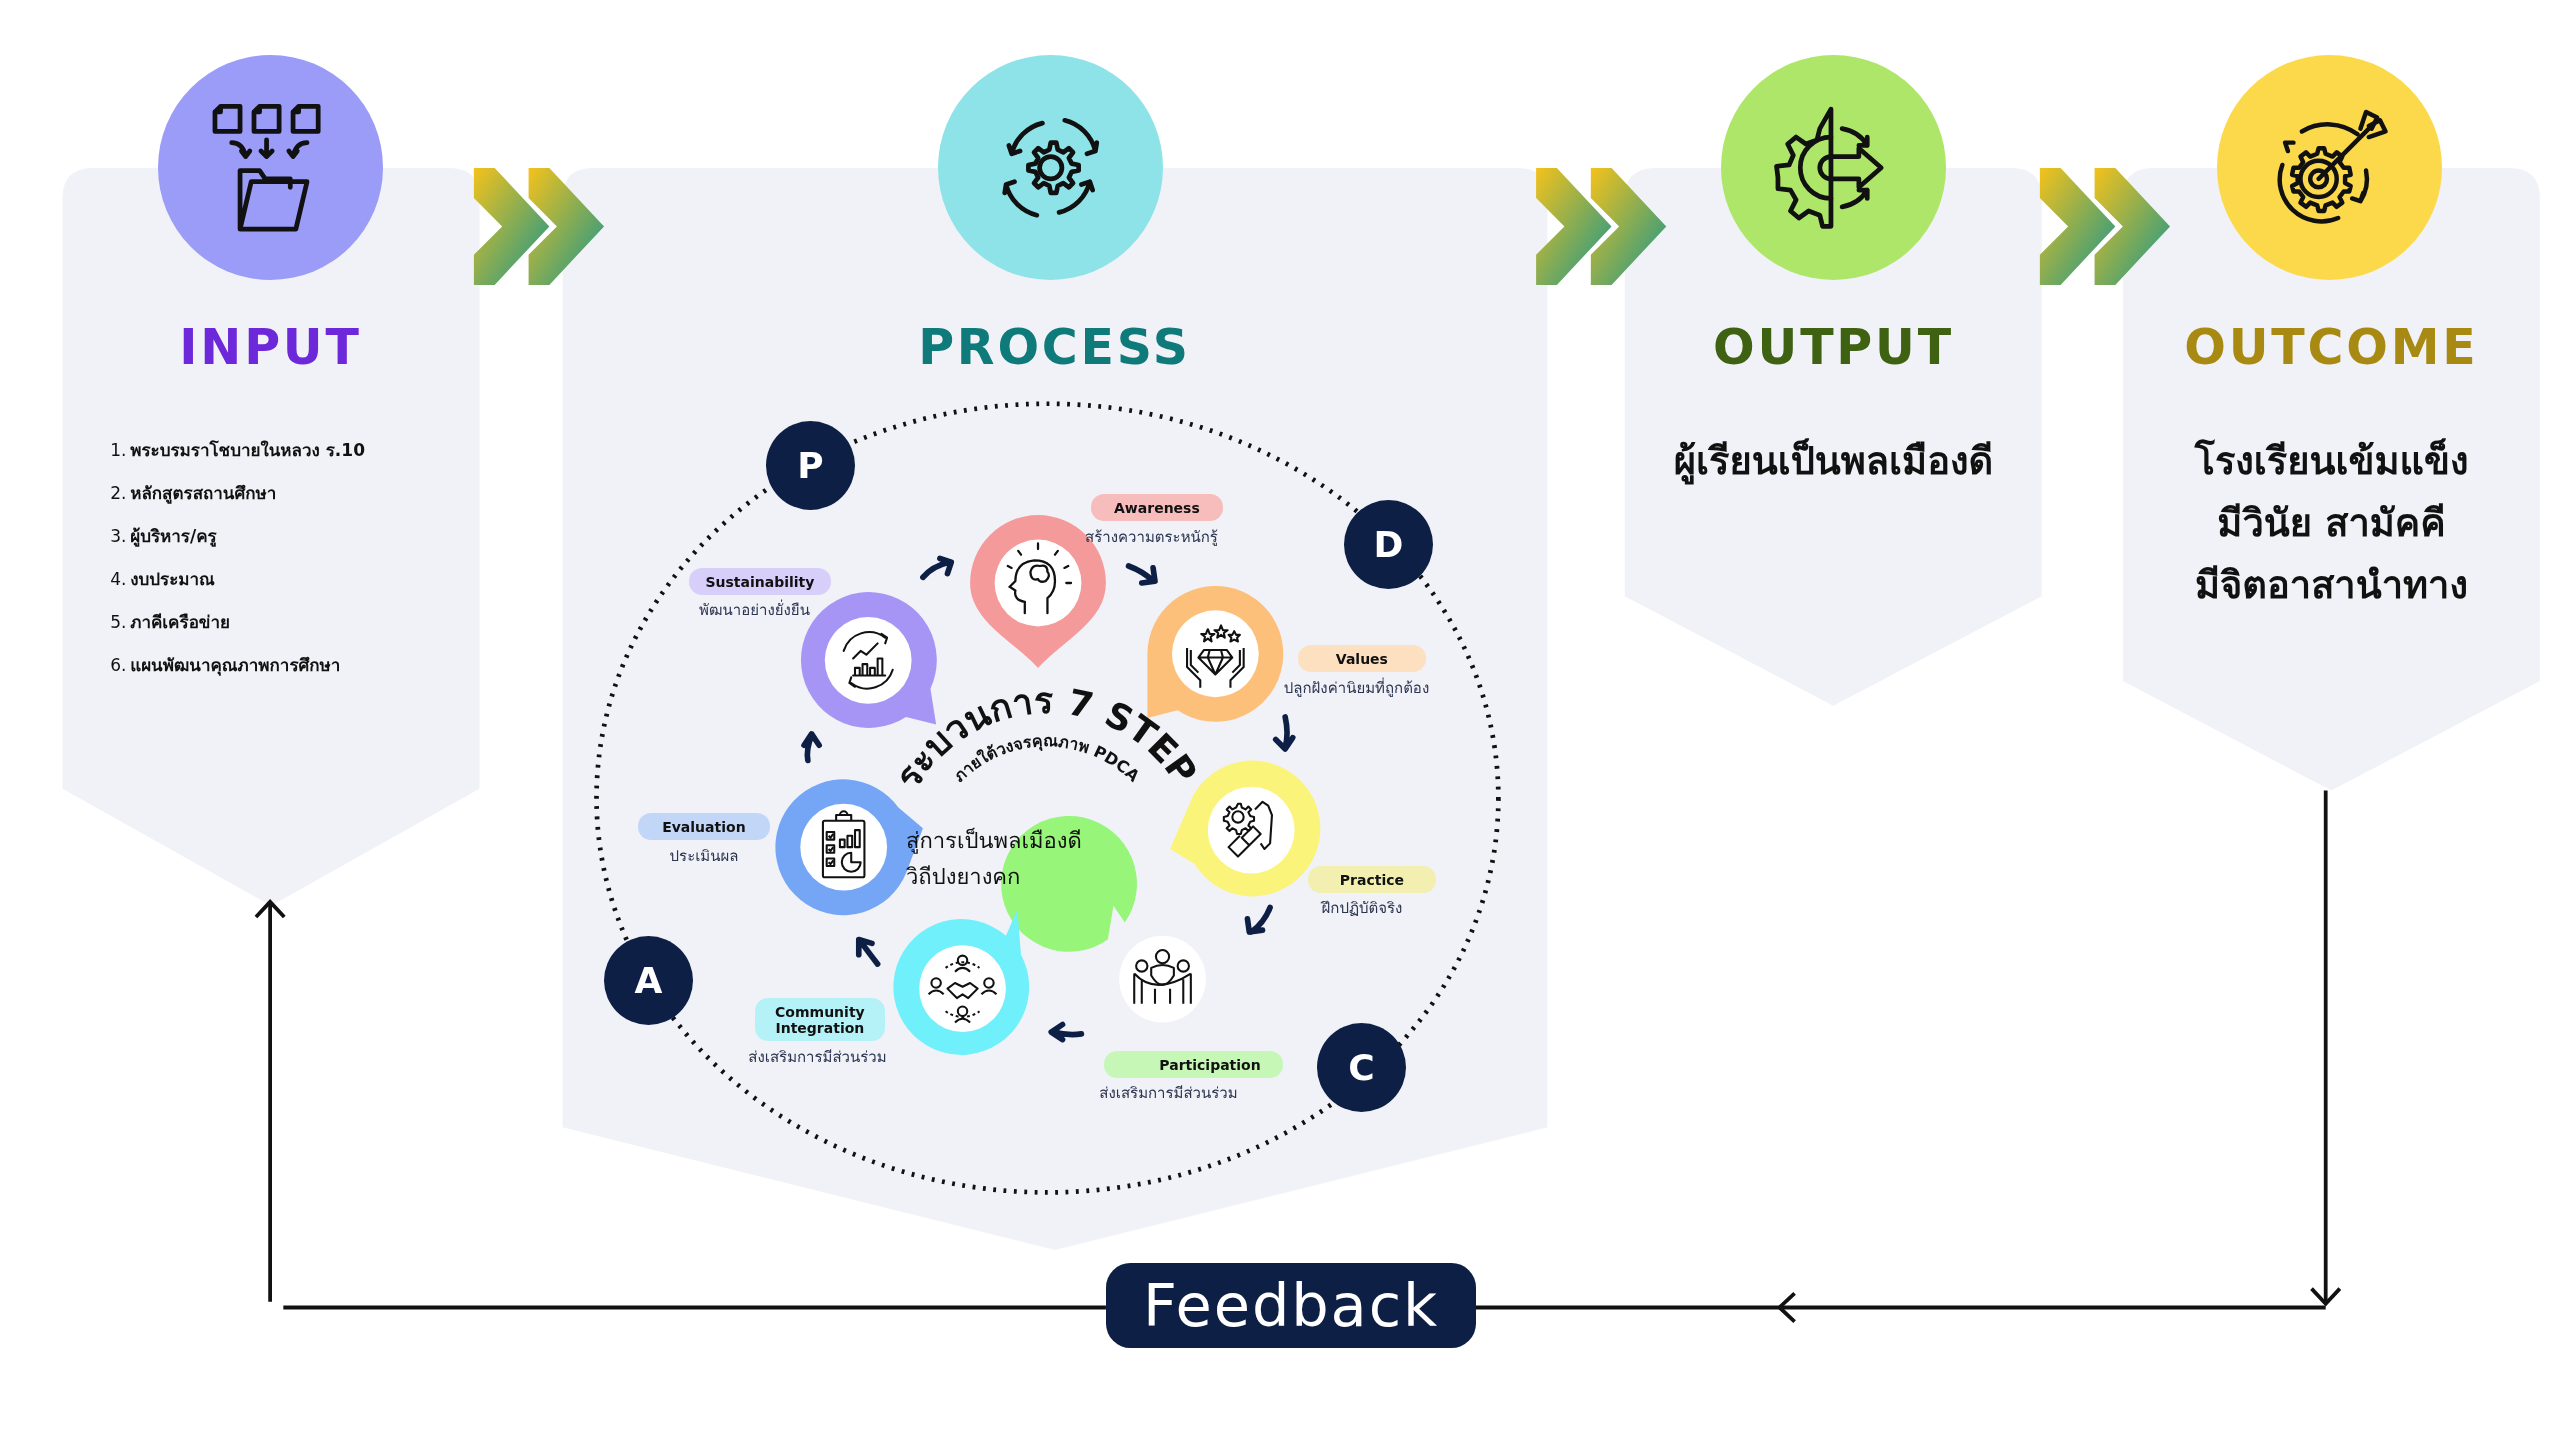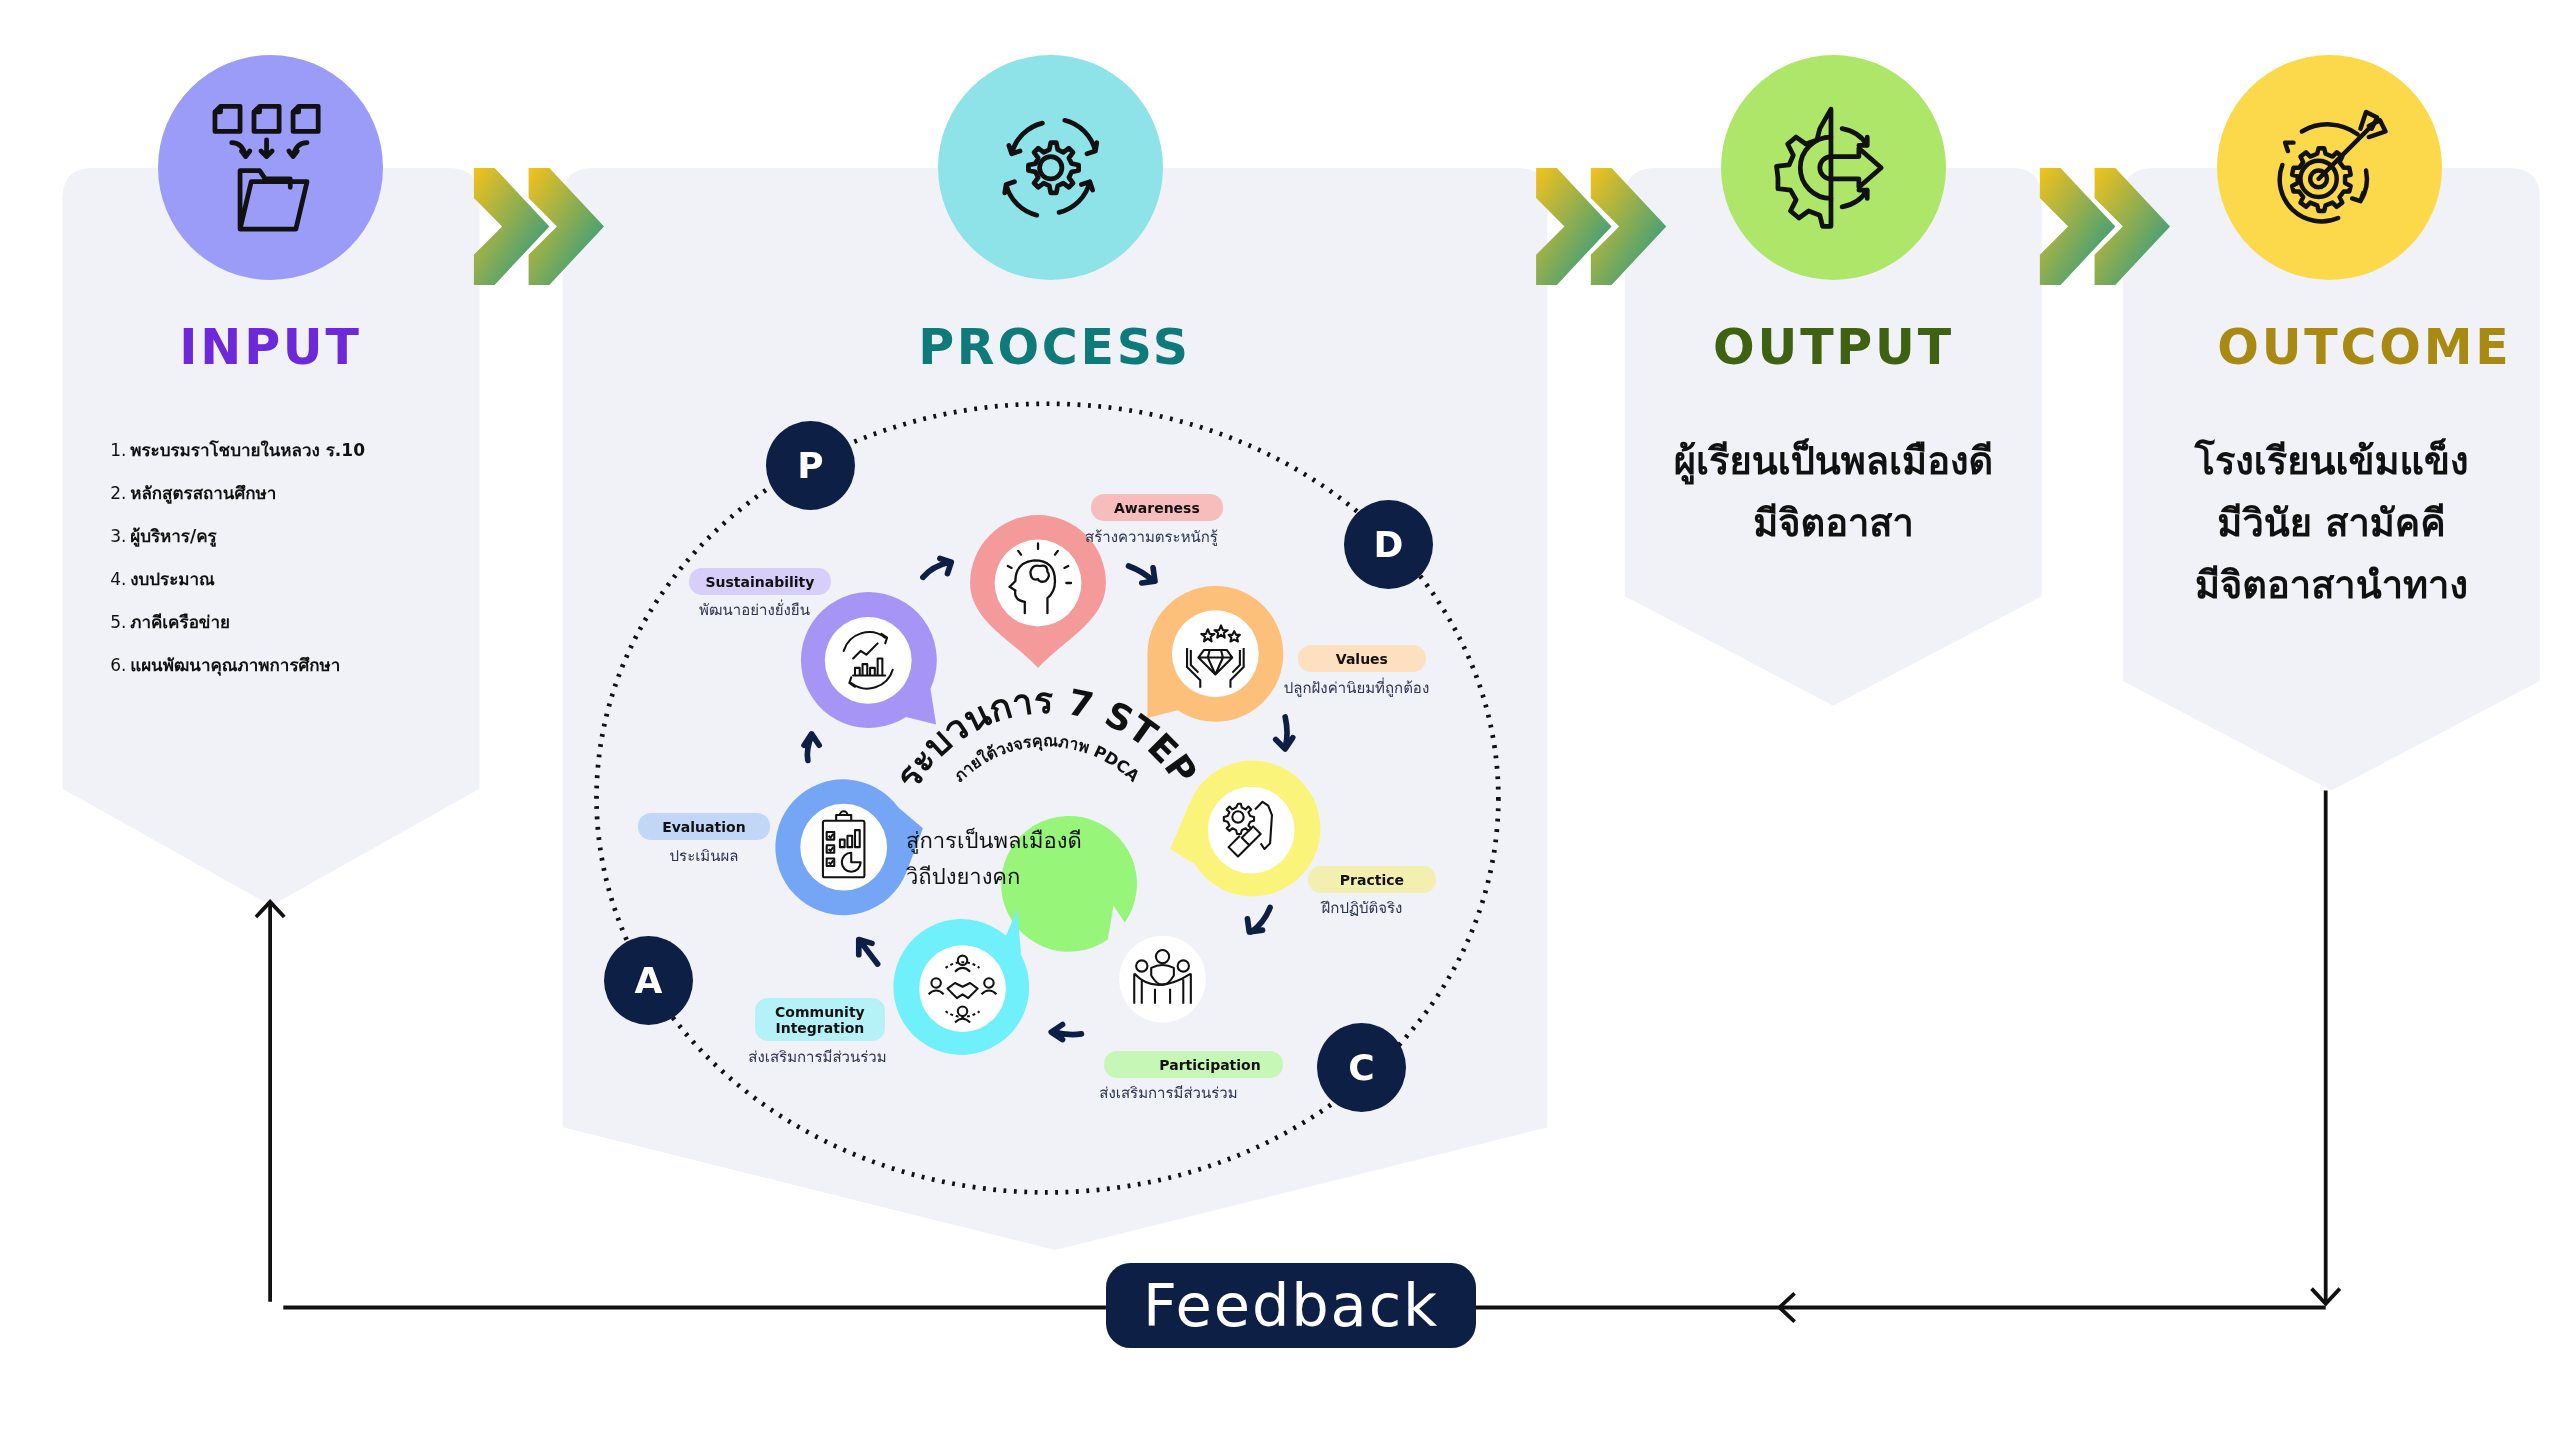--- a/index.html
+++ b/index.html
@@ -108,34 +108,33 @@
     <path d="M72,22 l4,-12 8,4 -4,8 M78,28 l12,-4 -4,-8 -8,4"></path>
     <path d="M30,24 a36,36 0 0 1 40,2"></path>
     <path d="M16,48 a30,30 0 0 0 40,38 M20,38 l-2,-6 6,0"></path>
     <path d="M76,52 a30,30 0 0 1 -4,22 M66,72 l6,2 2,-6"></path>
   </svg>
 </div>
 
 <div class="stage-title" style="left:62px;top:319px;width:417px;color:#6d28d9;">INPUT</div>
 <div class="stage-title" style="left:562px;top:319px;width:985px;color:#0f7a7a;">PROCESS</div>
 <div class="stage-title" style="left:1625px;top:319px;width:417px;color:#3f6212;">OUTPUT</div>
-<div class="stage-title" style="left:2123px;top:319px;width:417px;color:#a88a12;margin-left:33px;">OUTCOME</div>
+<div class="stage-title" style="left:2123px;top:319px;width:417px;color:#a88a12;">OUTCOME</div>
 
 <ul class="input-list">
   <li><span class="num">1.</span><span>พระบรมราโชบายในหลวง ร.10</span></li>
   <li><span class="num">2.</span><span>หลักสูตรสถานศึกษา</span></li>
   <li><span class="num">3.</span><span>ผู้บริหาร/ครู</span></li>
   <li><span class="num">4.</span><span>งบประมาณ</span></li>
   <li><span class="num">5.</span><span>ภาคีเครือข่าย</span></li>
   <li><span class="num">6.</span><span>แผนพัฒนาคุณภาพการศึกษา</span></li>
 </ul>
 
 <div class="big-text" style="left:1625px;top:430px;width:417px;">
   <div>ผู้เรียนเป็นพลเมืองดี</div>
-  <div>มีจิตอาสา</div>
 </div>
 
 <div class="big-text" style="left:2123px;top:430px;width:417px;">
   <div>โรงเรียนเข้มแข็ง</div>
   <div>มีวินัย สามัคคี</div>
   <div>มีจิตอาสานำทาง</div>
 </div>
 
 <div class="pdca" style="left:766px;top:421px;">P</div>
 <div class="pdca" style="left:1344px;top:500px;">D</div>

